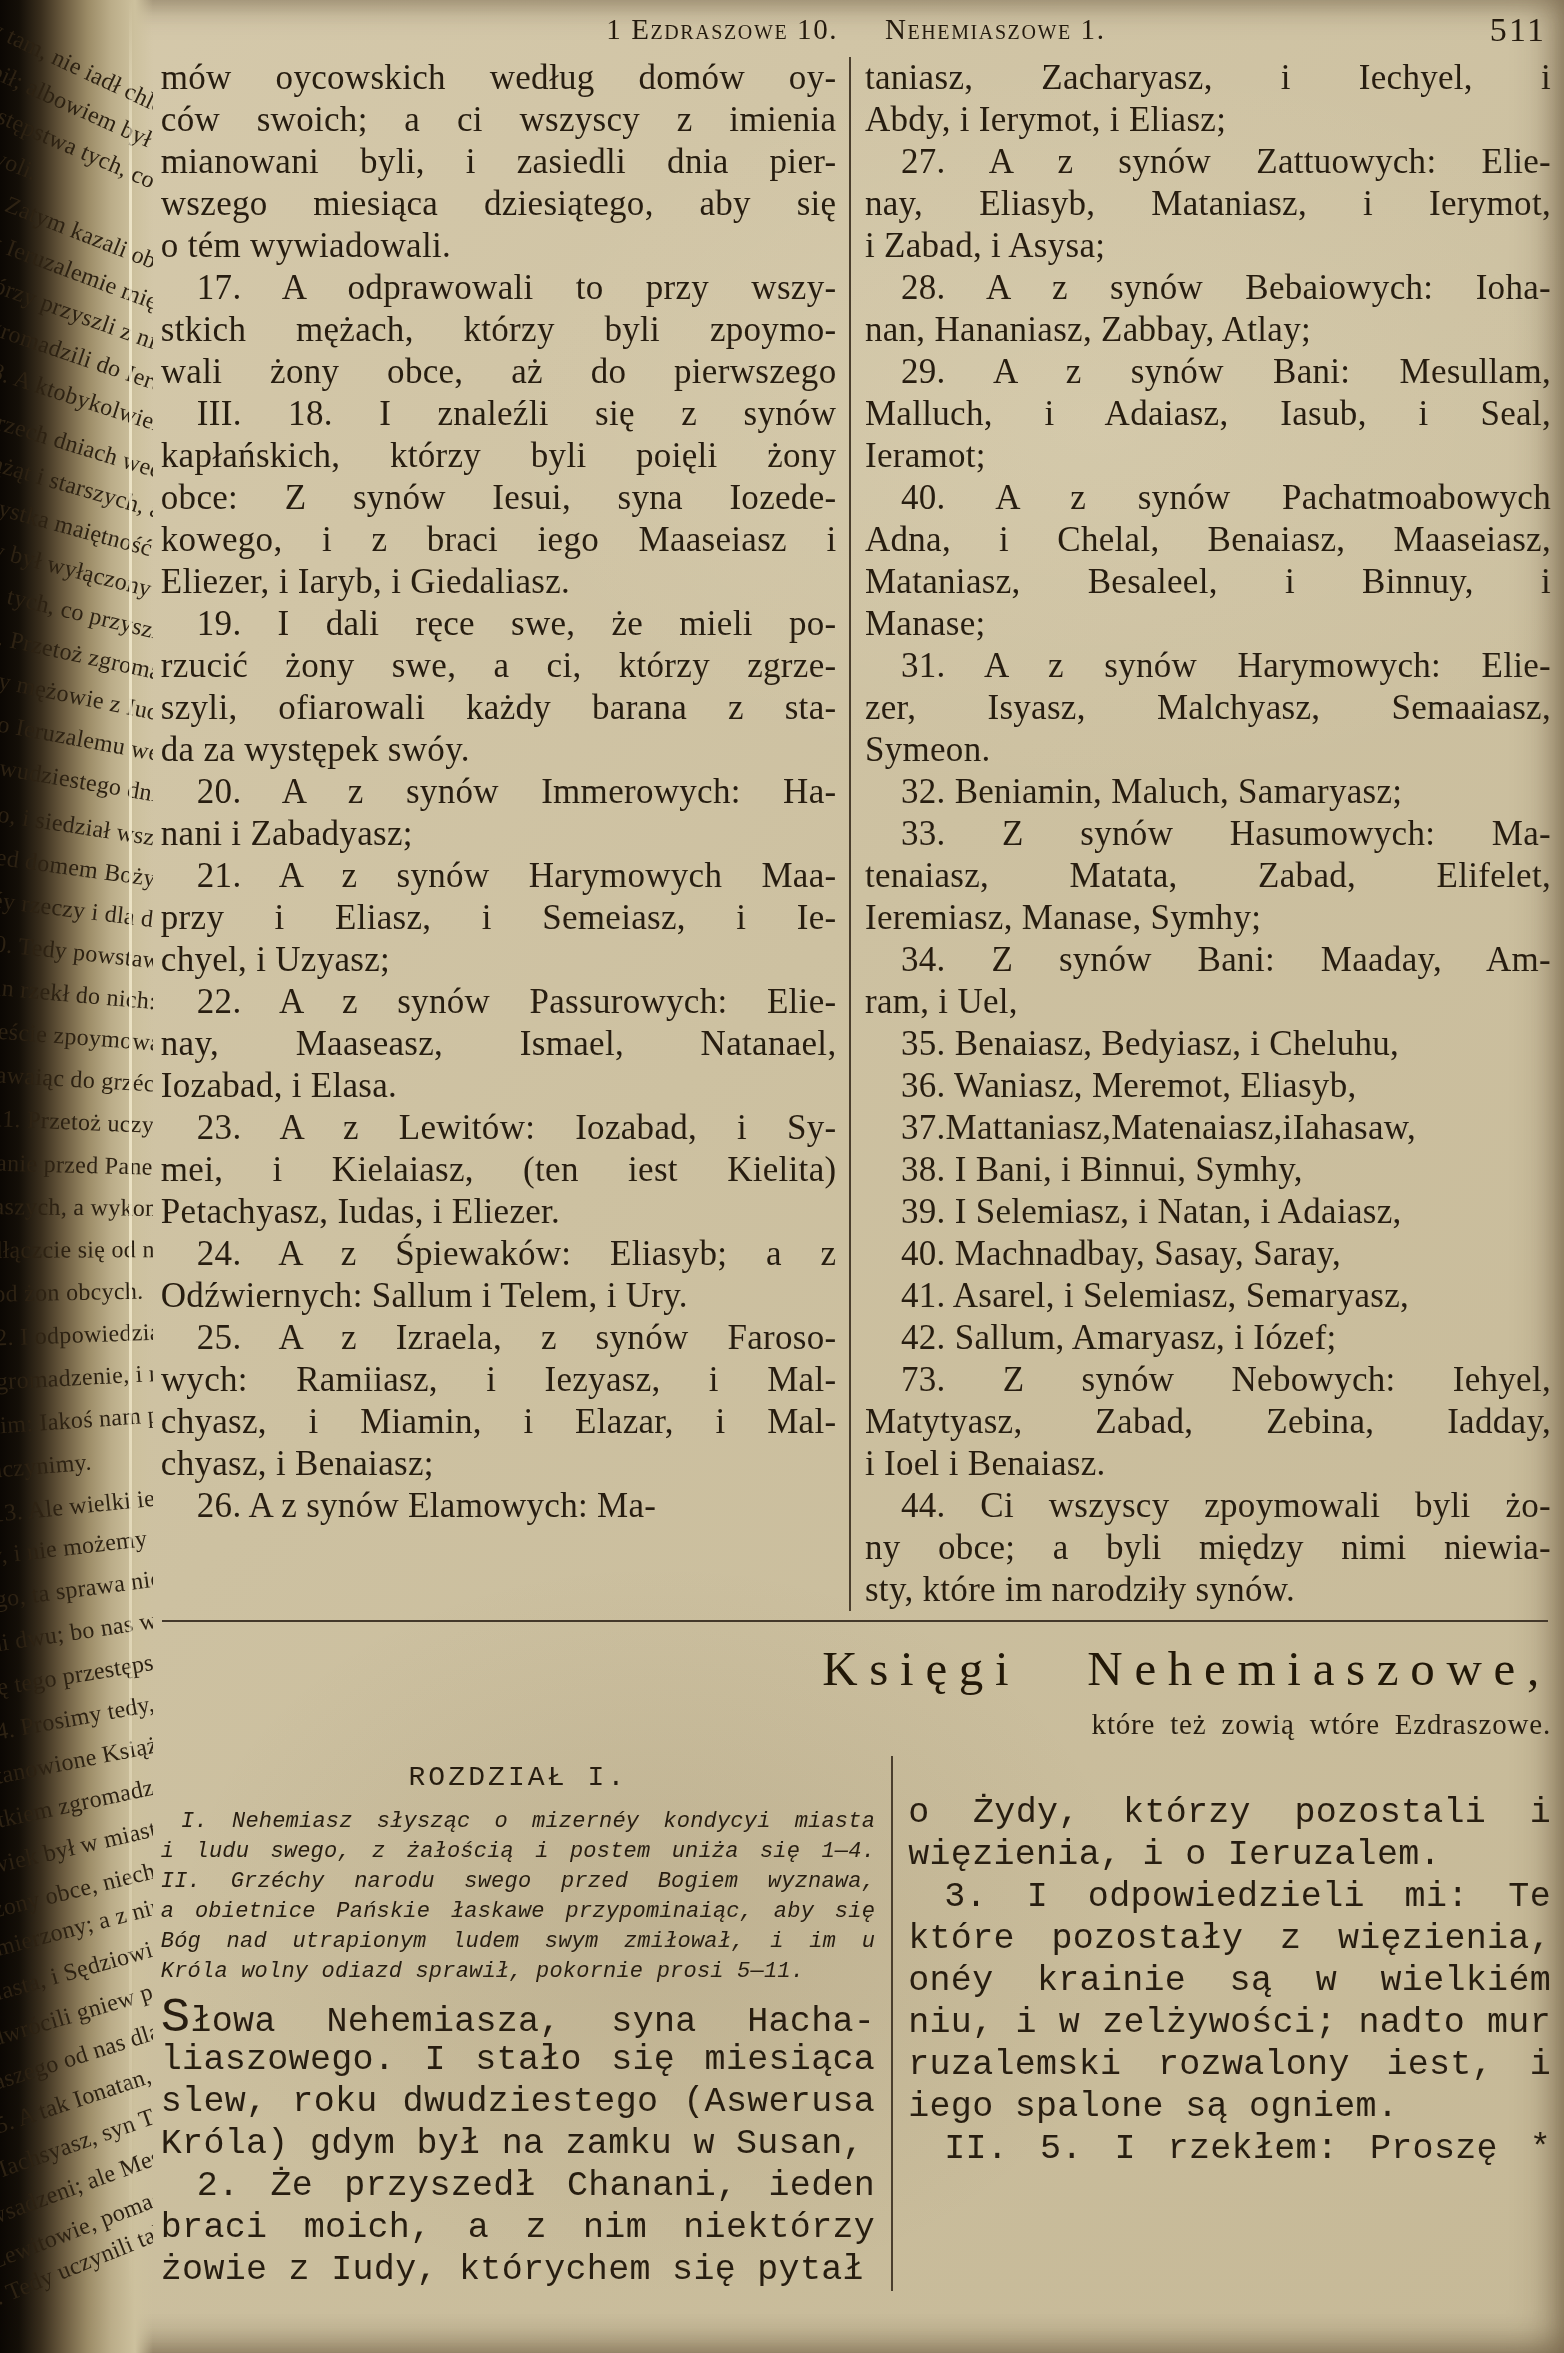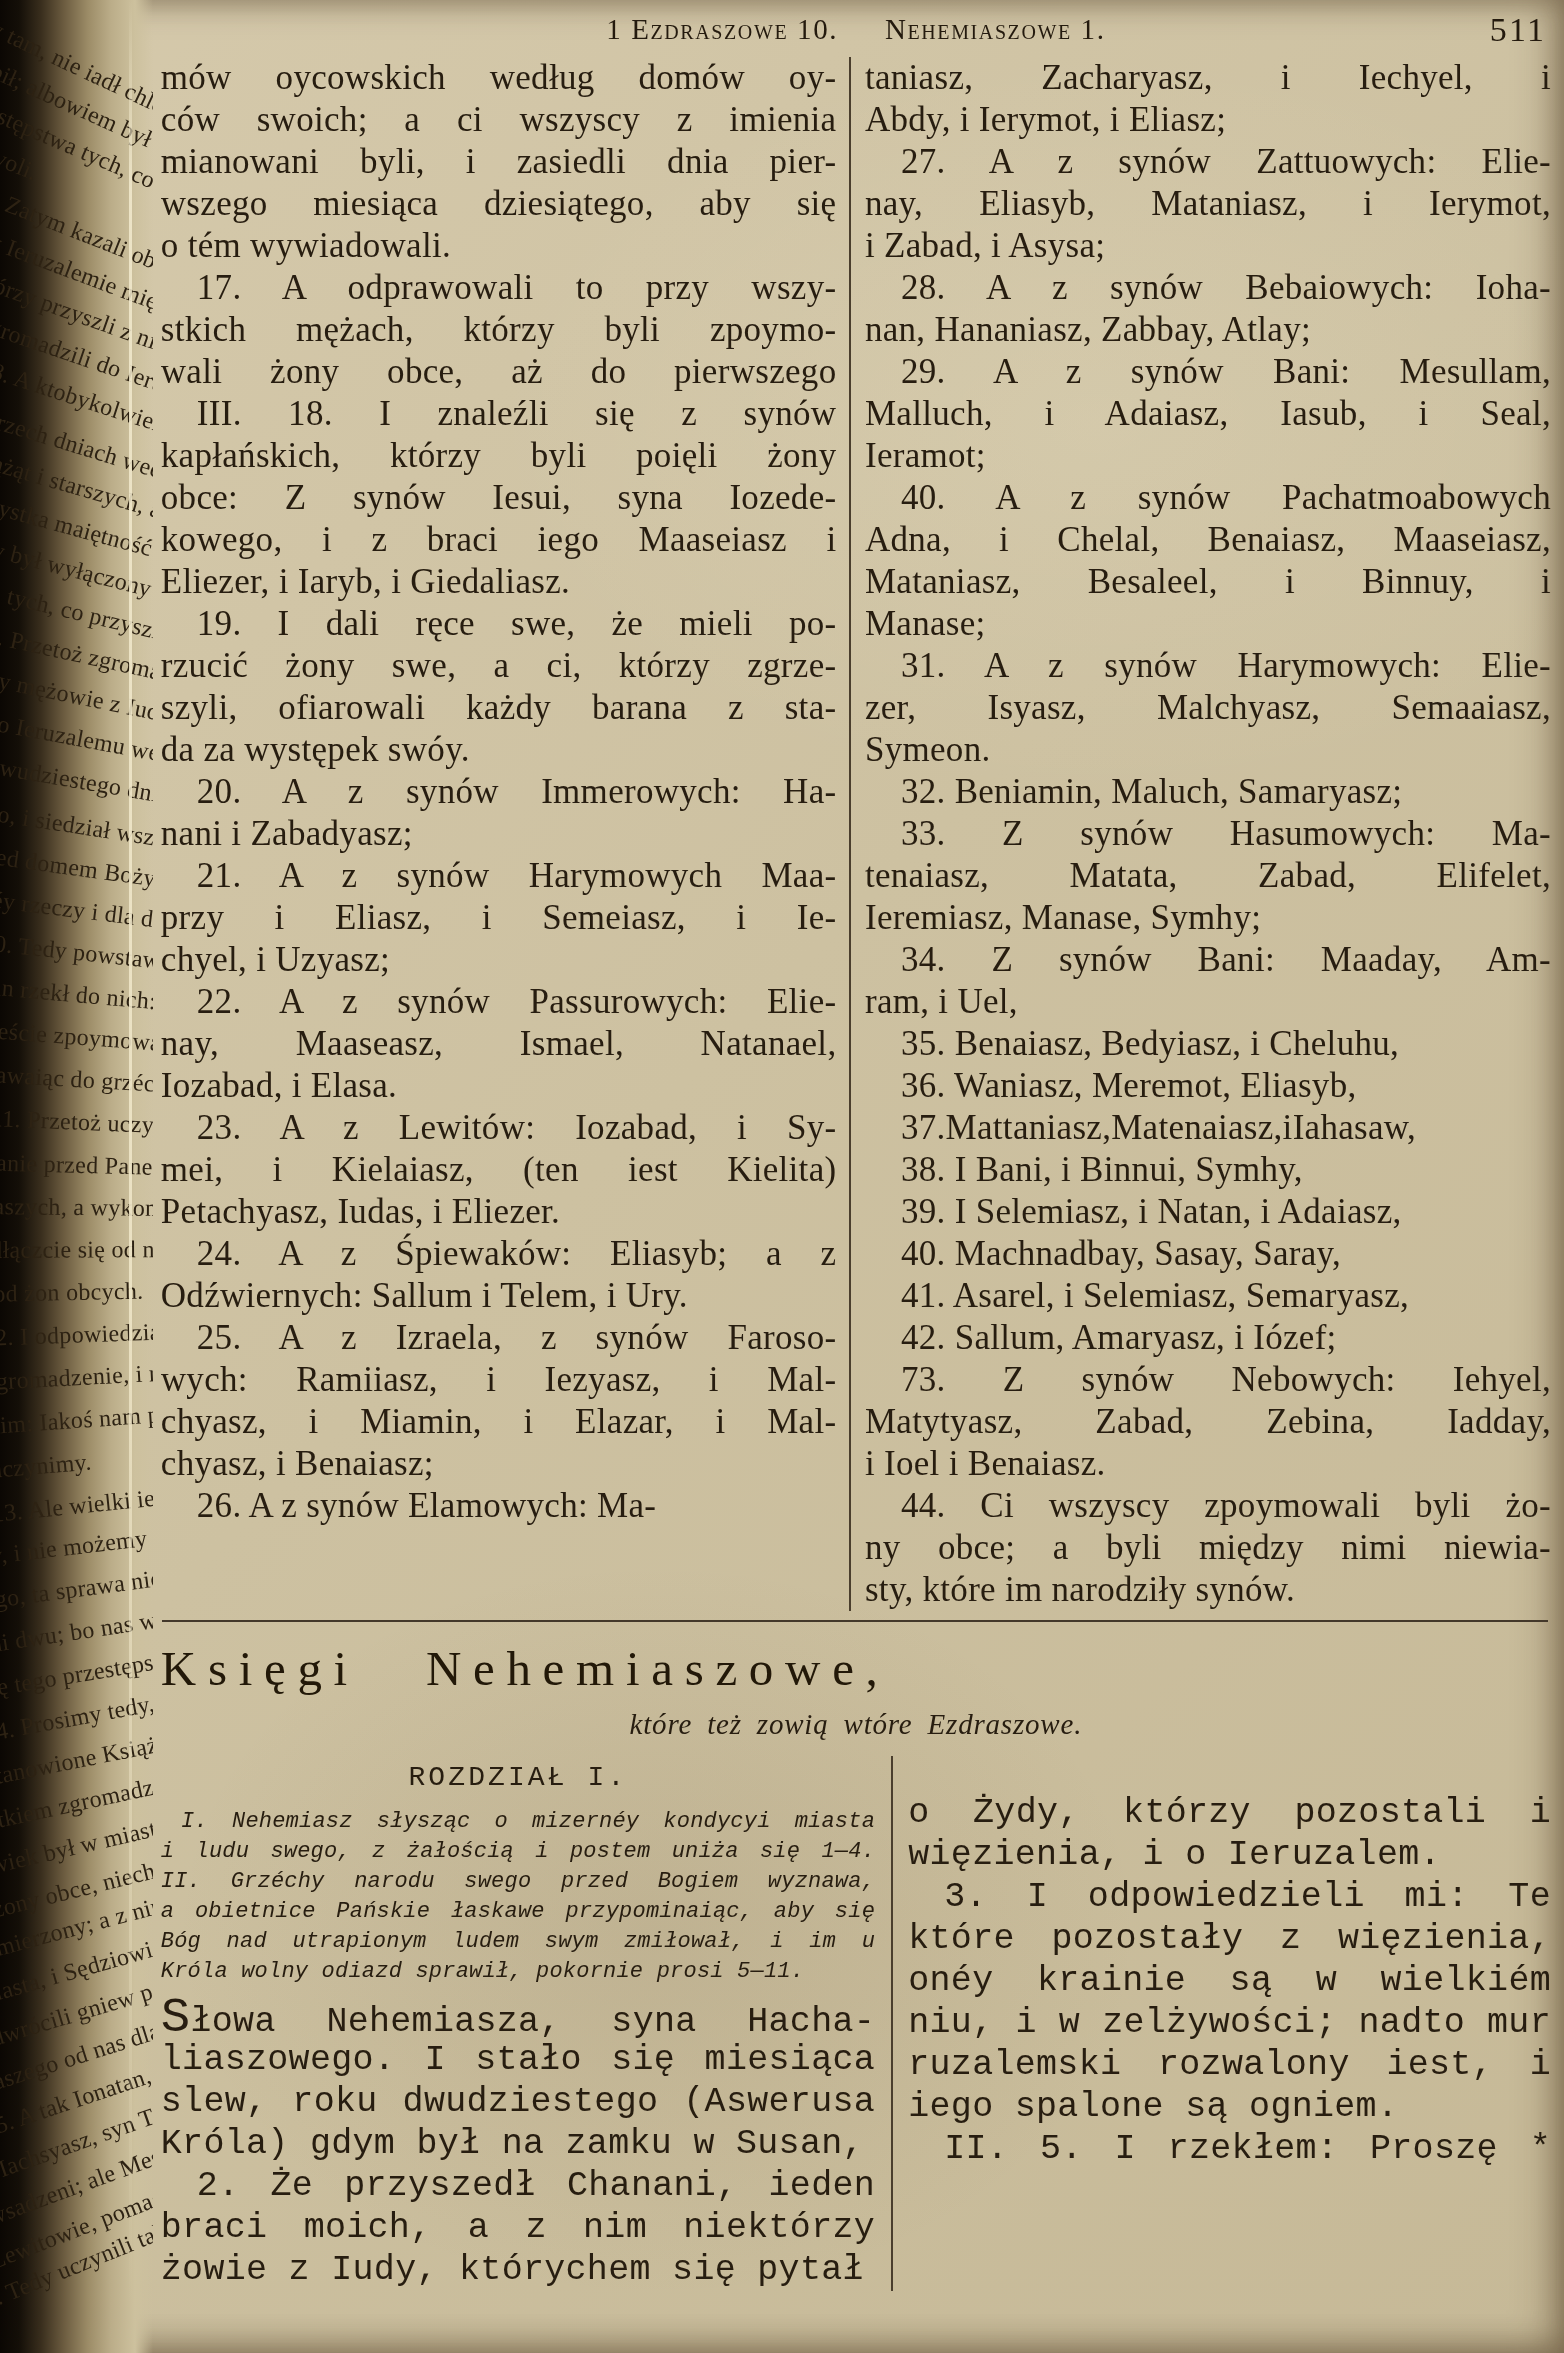--- a/index.html
+++ b/index.html
@@ -56,26 +56,26 @@
     font-size:35px; line-height:42px; height:42px; overflow:hidden;
     text-align:justify; text-align-last:justify; letter-spacing:0.3px;
   }
   .body-text .line.last { text-align-last:left; }
   .body-text .para.indent .line:first-child { text-indent:36px; }
   .body-text .line.dropcap::first-letter { font-size:49px; line-height:42px; }
 
   .hrule { height:2.3px; background:#43382a; margin:9.4px 3.1px 0 1.6px; }
 
   .book-title {
-    margin-top:19px; text-align:left;
+    margin-top:19px; text-align:right;
     font-size:49px; line-height:55px; letter-spacing:11.7px; word-spacing:43px; color:#221808;
   }
   .book-subtitle {
-    margin-top:9.4px; text-align:center;
-    font-size:29px; line-height:36px; letter-spacing:0.8px; word-spacing:7px;font-style:italic;
+    margin-top:9.4px; text-align:right;
+    font-size:29px; line-height:36px; letter-spacing:0.8px; word-spacing:7px;
   }
 
   .bot-cols { margin-top:14px;font-family:Liberation Mono, monospace; }
   .bot-cols .col-left  { width:52.5%; padding-right:15.6px; }
   .bot-cols .col-right { width:47.5%; border-left:2.3px solid #4a3e2d; padding-left:15.6px; padding-top:36px; }
 
   .chapter-heading {
     margin:4.7px 0 11px; text-align:center;
     font-size:28px; line-height:36px; letter-spacing:3.1px;
   }

